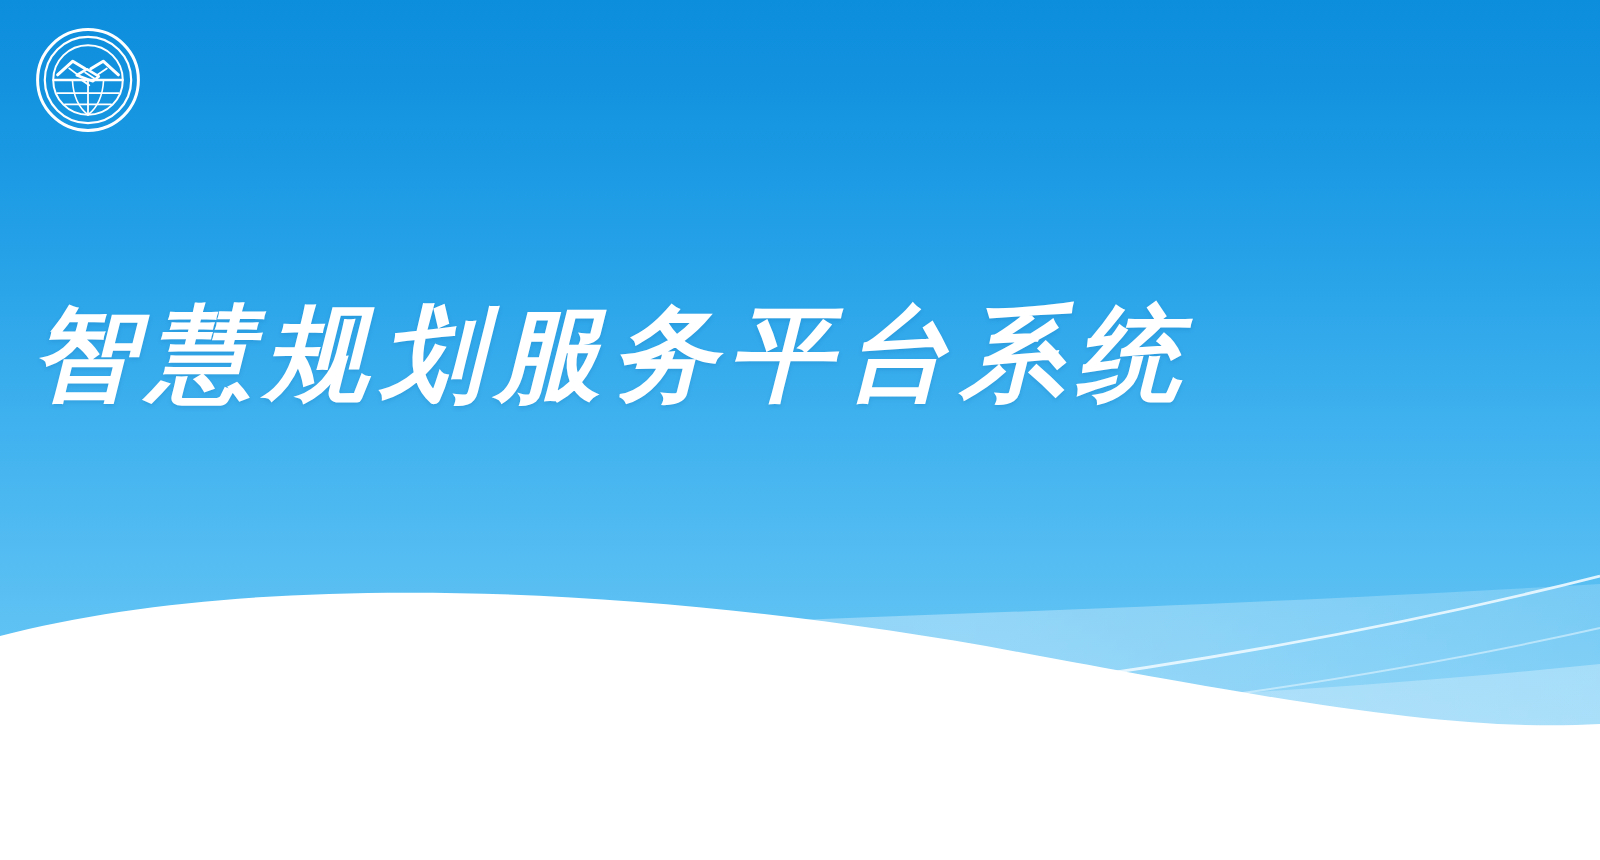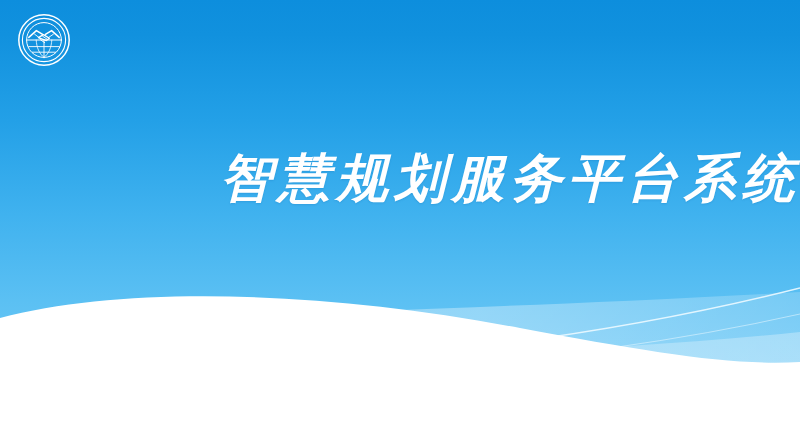--- a/index.html
+++ b/index.html
@@ -51,24 +51,24 @@
     left: 16px;
     top: 12px;
     width: 56px;
     height: 56px;
   }
   .logo svg { display: block; width: 56px; height: 56px; }
 
   
   .title-wrap {
     position: absolute;
-    left: 0;
+    left: 16px;
     right: 0;
     top: 148px;
-    text-align: right;
+    text-align: left;
     pointer-events: none;
   }
   .title {
     display: inline-block;
     color: #ffffff;
     font-family: "DejaVu Serif", "Liberation Serif", serif;
     font-size: 52px;
     font-weight: 700;
     font-style: italic;
     letter-spacing: 6px;

